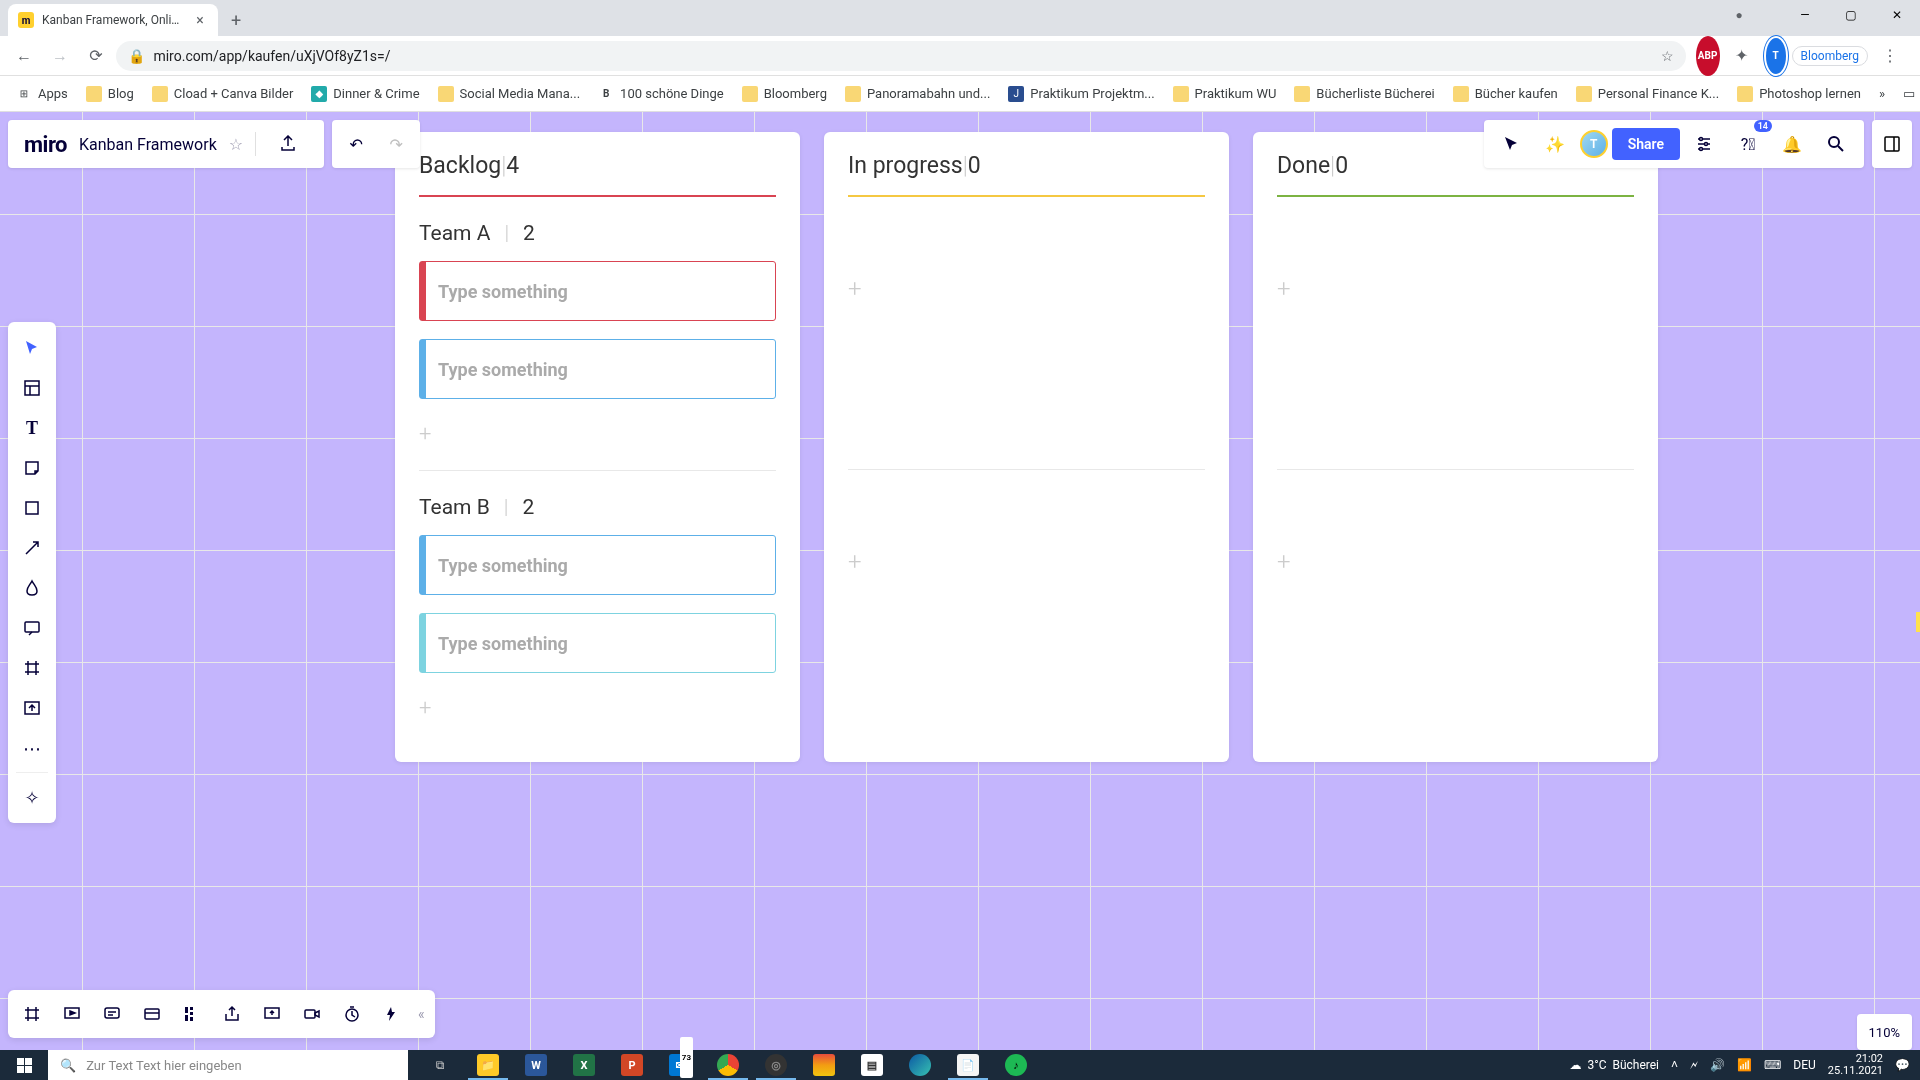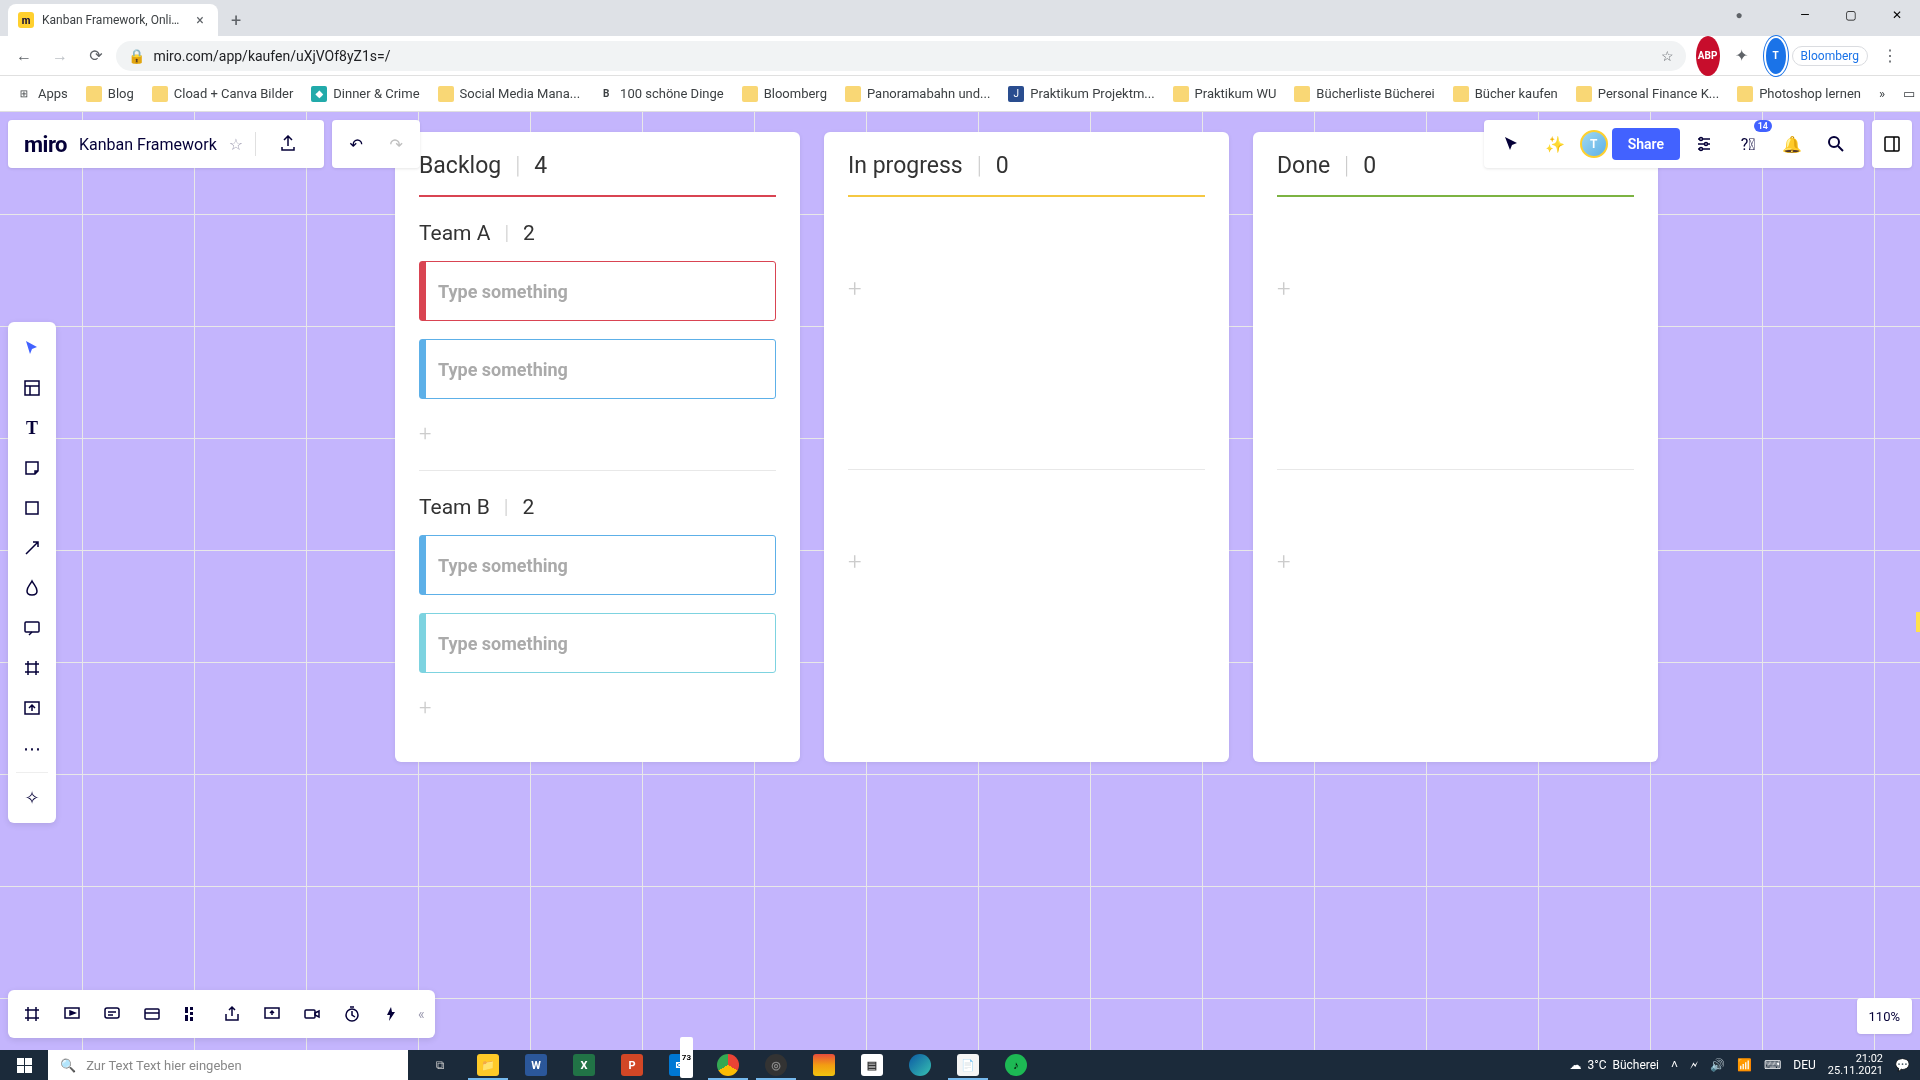--- a/index.html
+++ b/index.html
@@ -58,26 +58,26 @@
 .left-toolbar { position: absolute; left: 8px; top: 210px; width: 48px; background: #fff; border-radius: 6px; box-shadow: 0 2px 6px rgba(0,0,0,0.1); display: flex; flex-direction: column; padding: 6px 0; z-index: 10; }
 .lt-btn { width: 48px; height: 40px; display: flex; align-items: center; justify-content: center; color: #050038; font-size: 18px; }
 .lt-btn.active { color: #4262ff; }
 .lt-sep { height: 1px; background: #eee; margin: 4px 8px; }
 
 
 .bottom-toolbar { position: absolute; left: 8px; bottom: 12px; height: 48px; background: #fff; border-radius: 6px; box-shadow: 0 2px 6px rgba(0,0,0,0.1); display: flex; align-items: center; padding: 0 4px; z-index: 10; }
 .bt-btn { width: 40px; height: 40px; display: flex; align-items: center; justify-content: center; color: #050038; }
 .bt-collapse { color: #9b99af; font-size: 14px; padding: 0 6px; }
 
-.zoom-level { position: absolute; right: 8px; bottom: 16px; background: #fff; border-radius: 4px; height: 36px; padding: 0 12px; display: flex; align-items: center; font-size: 13px; color: #050038; box-shadow: 0 1px 3px rgba(0,0,0,0.1); z-index: 10; }
+.zoom-level { position: absolute; right: 8px; bottom: 0; background: #fff; border-radius: 4px; height: 36px; padding: 0 12px; display: flex; align-items: center; font-size: 13px; color: #050038; box-shadow: 0 1px 3px rgba(0,0,0,0.1); z-index: 10; }
 
 
 .kanban { position: absolute; top: 20px; left: 395px; display: flex; gap: 24px; z-index: 5; }
 .col { width: 405px; background: #fff; border-radius: 6px; padding: 20px 24px 30px; box-shadow: 0 1px 4px rgba(0,0,0,0.08); }
-.col-header { display: flex; align-items: baseline; gap: 14px; margin-bottom: 16px; }
+.col-header { display: flex; align-items: baseline; gap: 0; margin-bottom: 16px; }
 .col-title { font-size: 23px; color: #333; }
 .col-div { color: #ccc; font-size: 23px; font-weight: 300; }
 .col-count { font-size: 23px; color: #333; }
 .col-underline { height: 2px; margin-bottom: 24px; }
 .ul-red { background: #d94452; }
 .ul-yellow { background: #f5c842; }
 .ul-green { background: #7cb342; }
 
 .swim { margin-bottom: 8px; }
 .swim-header { display: flex; align-items: flex-end; gap: 14px; margin-bottom: 16px; }

